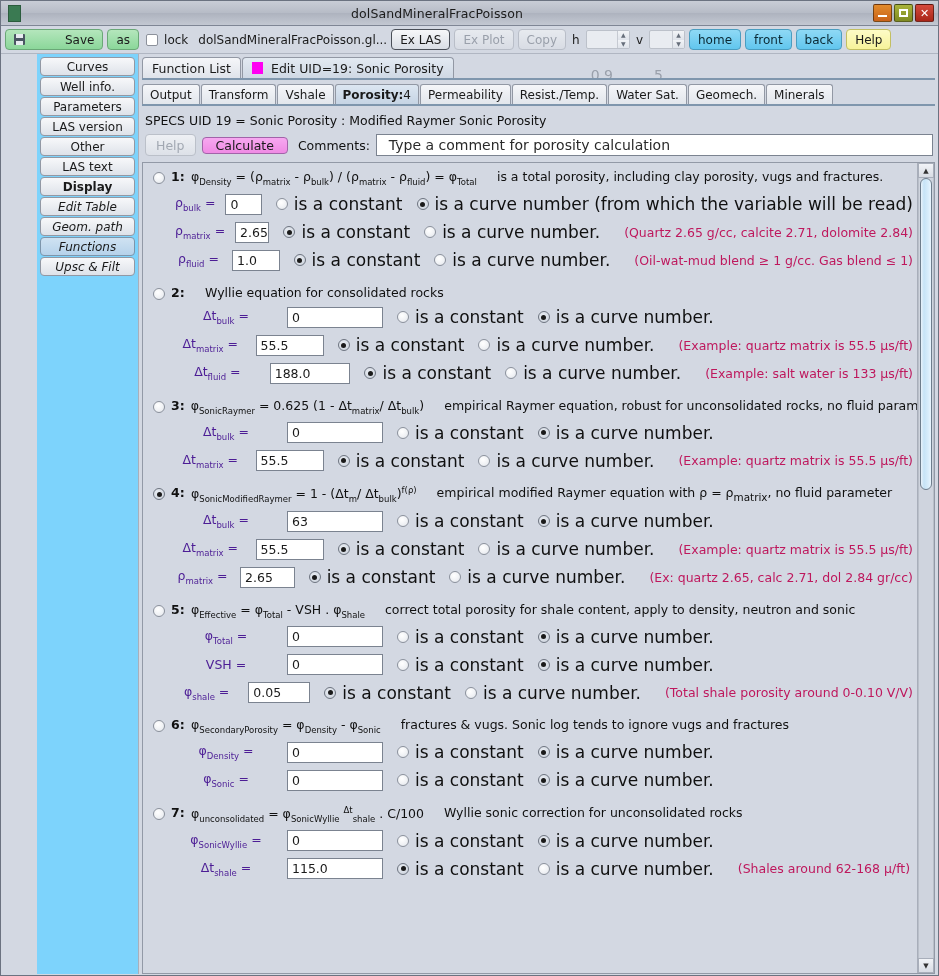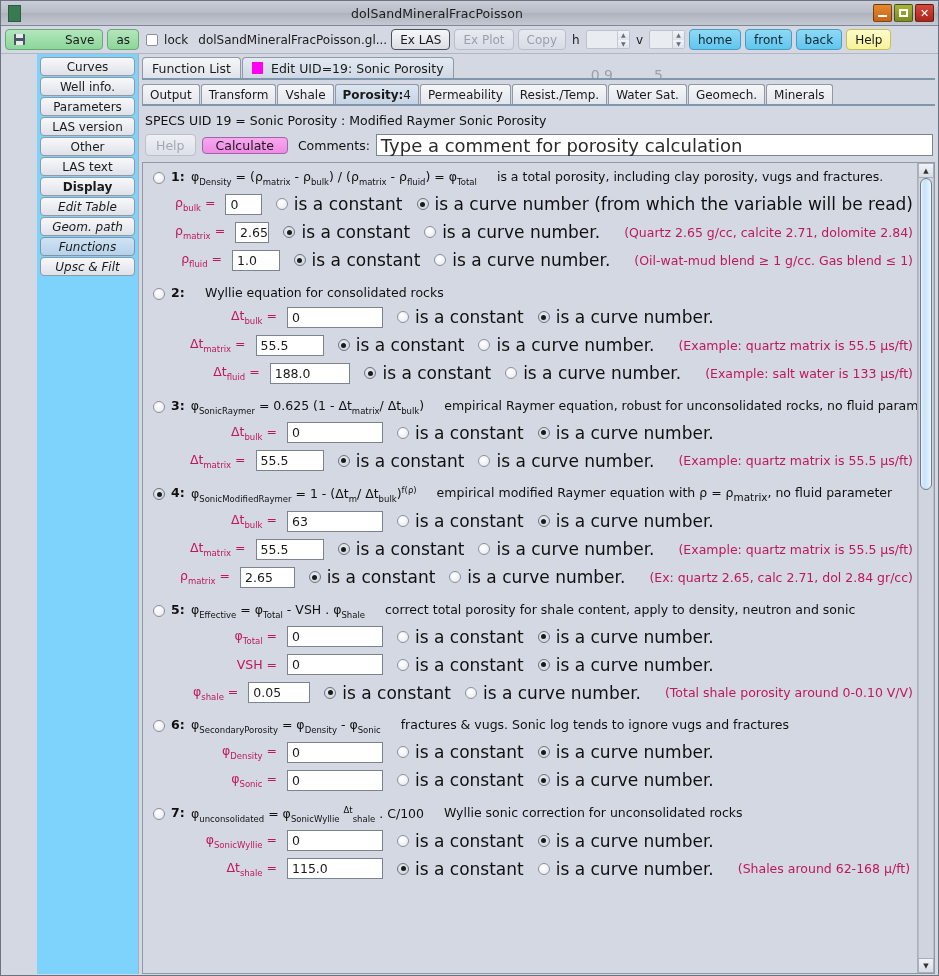--- a/index.html
+++ b/index.html
@@ -176,22 +176,22 @@
     height:17px; padding:0 13px;
     border:1px solid #a263a9; border-radius:4px;
     background: linear-gradient(to bottom,#f7a8f0,#ef8ae4);
     display:flex; align-items:center; justify-content:center;
     font-size:12.5px; color:#1a1a1a;
   }
   .comments-label { font-size:12.5px; color:#101010; margin-left:4px;}
   .comments-input {
     flex:1; height:22px; background:#fff;
     border:1px solid #7b8390;
-    display:flex; align-items:center; padding-left:4px;
-    font-size:18px; color:#2a2a2a;
+    display:flex; align-items:center; padding-left:12px;
+    font-size:14px; color:#2a2a2a;
     min-width:0;
     text-align:right;
   }
 
   
   .panel {
     flex:1; display:flex; min-height:0;
     border:1px solid #9299a6;
     background:#d3d8e2;
     margin-bottom:0;
@@ -234,22 +234,22 @@
   }
   .radio.on { background: radial-gradient(circle at 40% 35%, #e9edf3 0%, #c9d0da 100%); border-color:#6d7480;}
   .block-num { font-size:12.5px; font-weight:bold; color:#101010; width:14px; }
   .formula { font-size:12.5px; color:#101010; white-space:nowrap; }
   .formula sub { font-size: 8.5px; }
   .formula sup { font-size: 8.5px; }
   .desc { font-size:12.5px; color:#101010; margin-left:14px; white-space:nowrap;}
 
   .prow { display:flex; align-items:center; margin-top:7px; padding-left:28px; }
   .plabel {
-    width: 112px; text-align:right; padding-right:10px;
-    font-size:12.5px; color:#be185d; white-space:nowrap;
+    width: 112px; text-align:center; padding-right:10px;
+    font-size:12.5px; color:#4c1d95; white-space:nowrap;
   }
   .plabel sub { font-size:8.5px; }
   .pinput {
     width: 96px; height:21px; background:#fff;
     border:1px solid #7b8390;
     display:flex; align-items:center; padding-left:4px;
     font-size:12.5px; color:#1a1a1a;
   }
   .opt { display:flex; align-items:center; gap:6px; margin-left:14px; white-space:nowrap;}
   .opt .radio { margin-top:0; }

